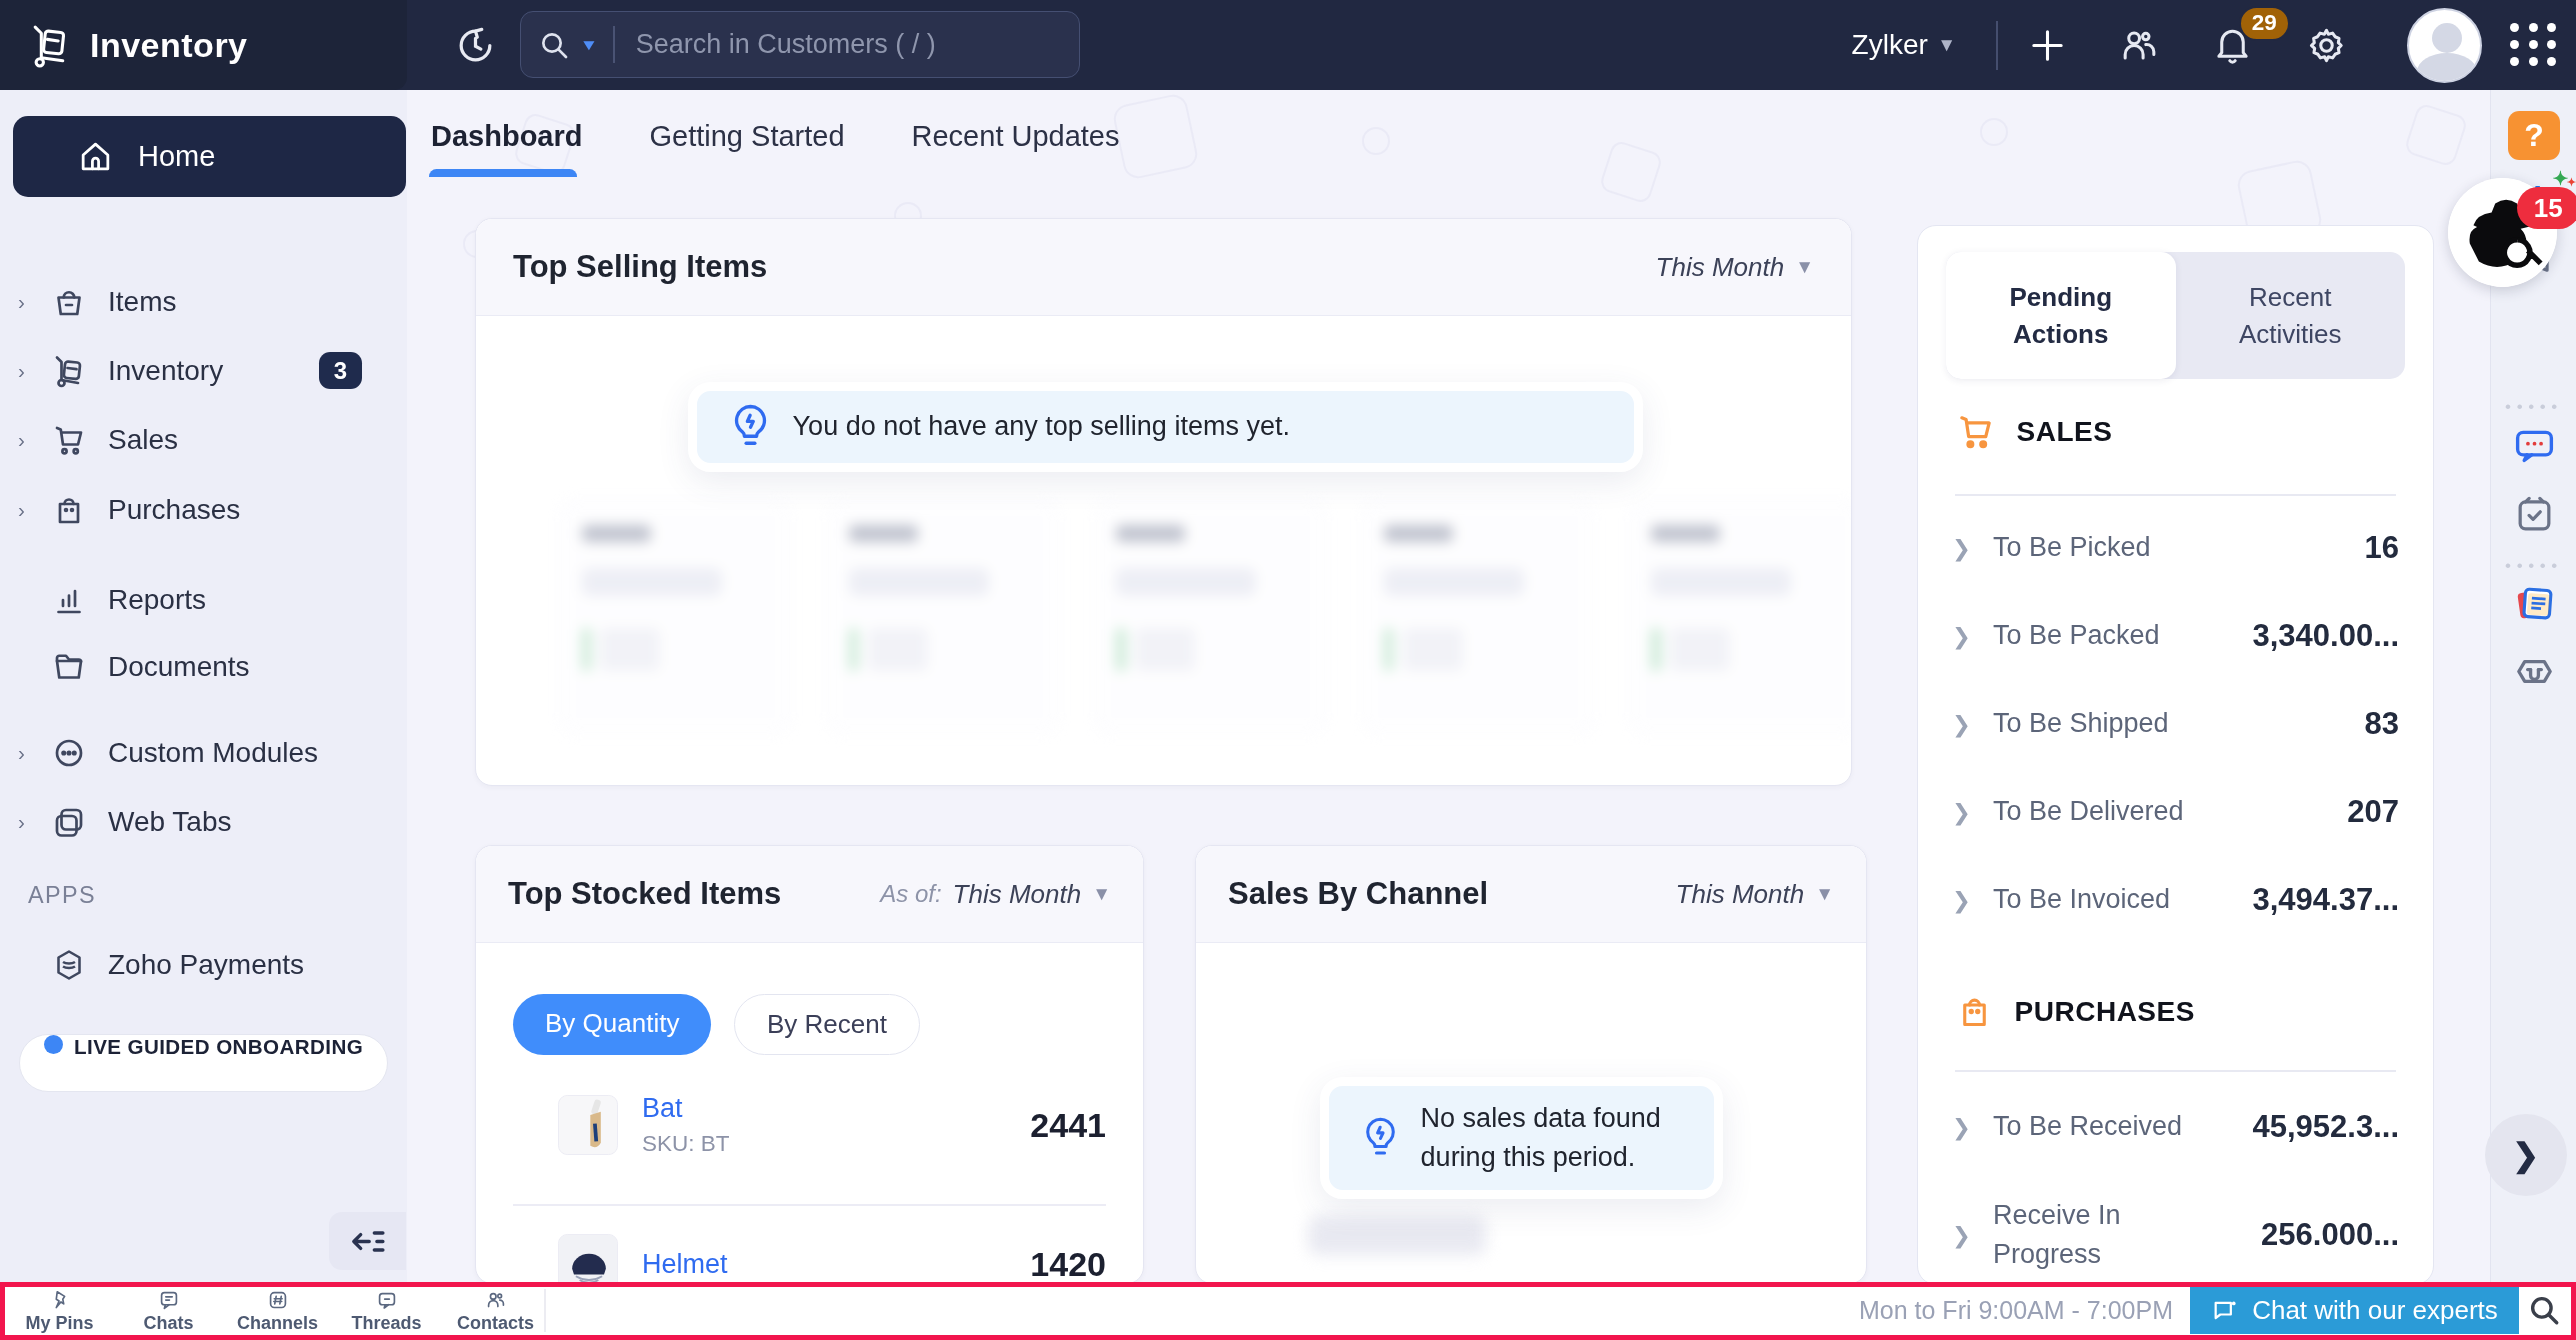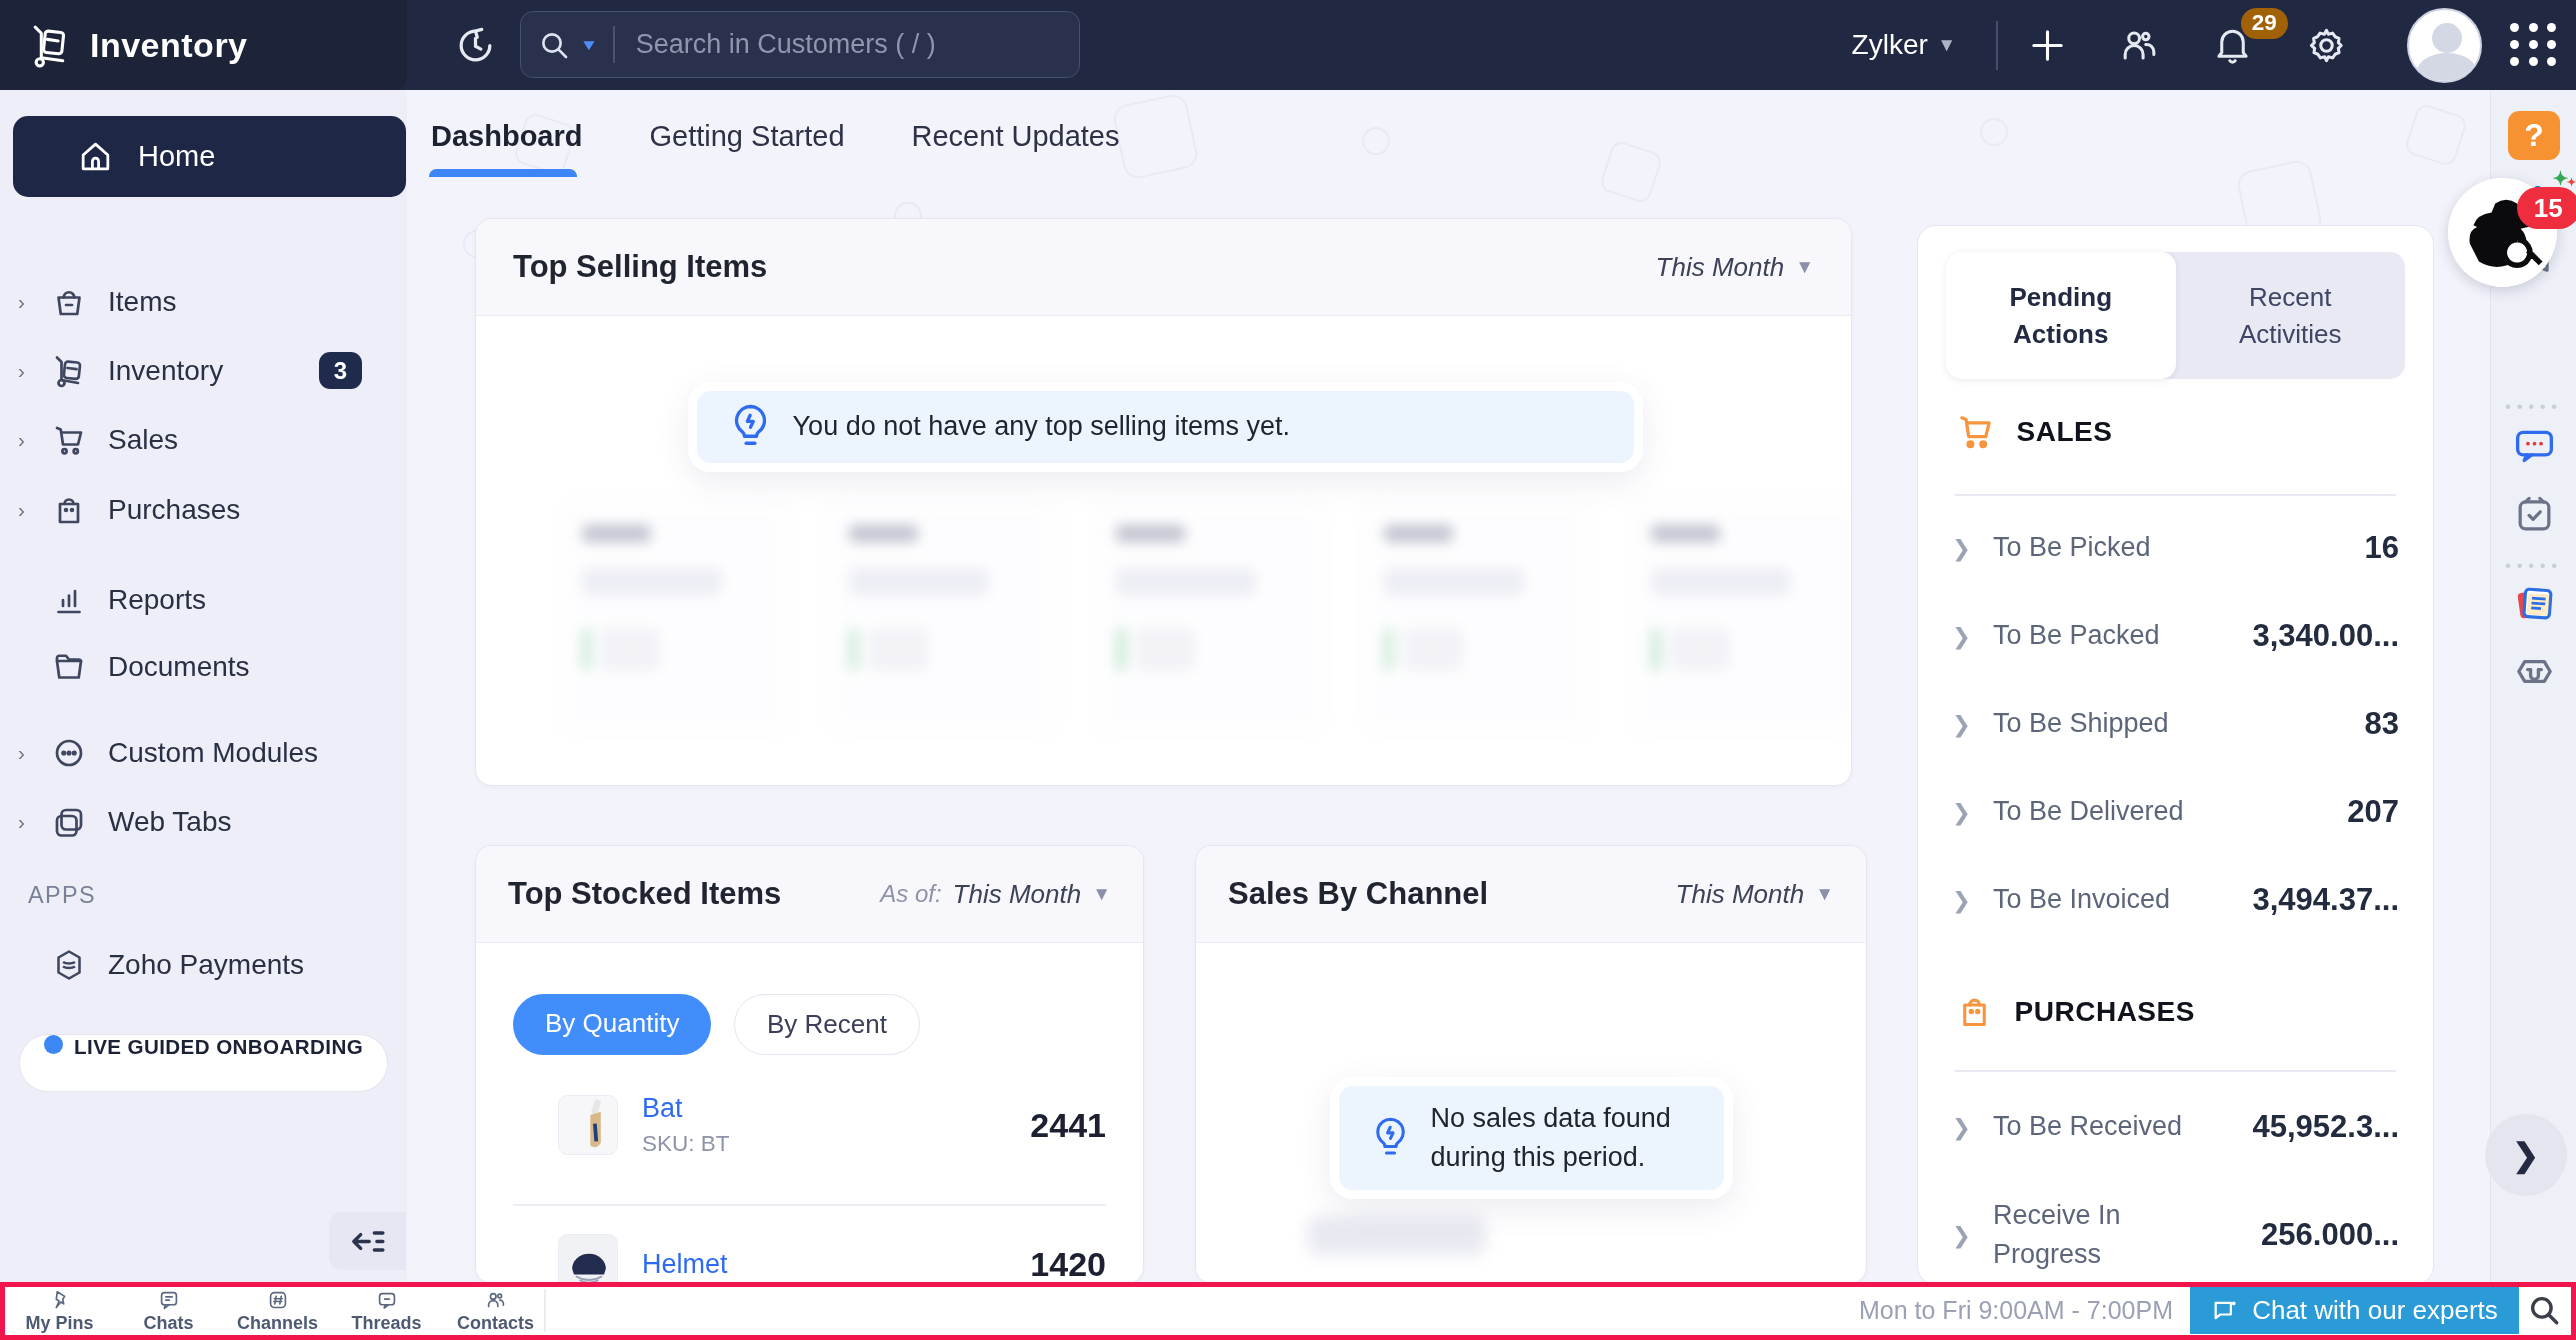--- a/index.html
+++ b/index.html
@@ -64,21 +64,21 @@
   .period .chev { color:#8a90a8; font-size:19px; }
 
   .tsi-card { left:475px; top:218px; width:1377px; height:568px; }
   .tsk-card { left:475px; top:845px; width:669px; height:439px; }
   .sbc-card { left:1195px; top:845px; width:672px; height:439px; }
 
   
   .banner { position:absolute; background:#ecf5fd; border:9.4px solid #ffffff; border-radius:22.5px; display:flex; align-items:center; gap:20.6px; padding:0 32px; box-shadow:0 9.4px 32px rgba(60,70,120,.10); z-index:6; }
   .banner .msg { font-size:27px; color:#20242e; line-height:1.45; }
   .tsi-banner { left:212px; top:163px; width:955px; height:90px; }
-  .sbc-banner { left:134px; top:231px; width:403px; height:122px; }
+  .sbc-banner { left:124px; top:231px; width:403px; height:122px; }
 
   
   .skels { position:absolute; left:84px; top:281px; width:1301px; height:253px; display:flex; gap:36px; filter:blur(6.6px); opacity:.55; }
   .skel { width:232px; height:234px; background:#fdfdff; border:1.9px solid #ececf6; border-radius:13px; padding:24px 20.6px; }
   .skel .l1 { width:69px; height:17px; background:#8d93a8; border-radius:5.6px; }
   .skel .l2 { width:140px; height:28px; background:#dfe1ee; border-radius:7.5px; margin-top:26px; }
   .skel .l3 { display:flex; gap:9.4px; margin-top:32px; }
   .skel .g { width:9.4px; height:43px; background:#9fd9b4; border-radius:3.7px; }
   .skel .b { width:60px; height:43px; background:#e8e9f2; border-radius:5.6px; }
 

